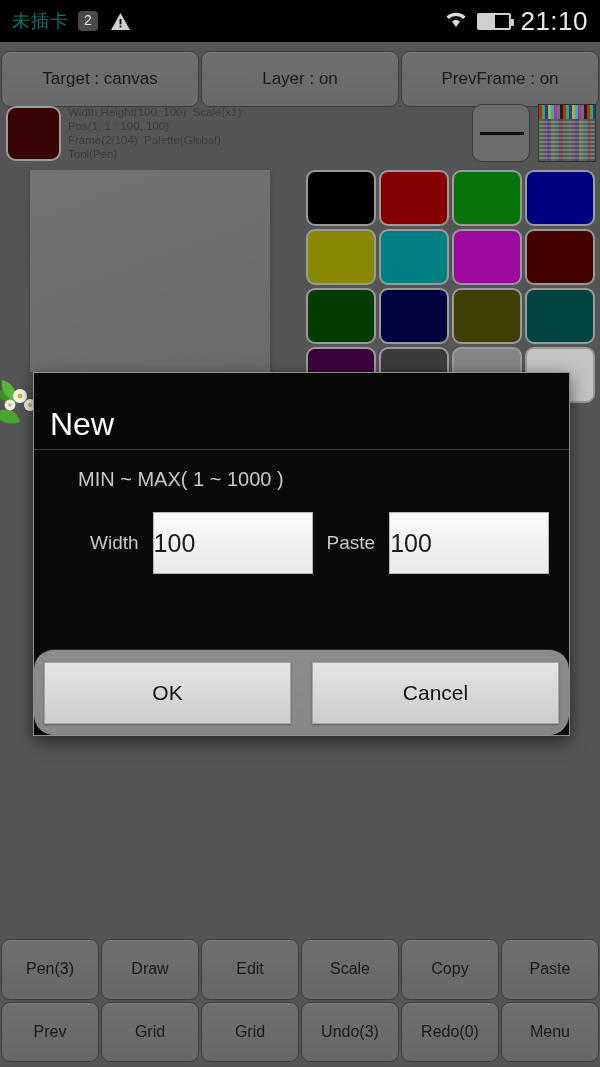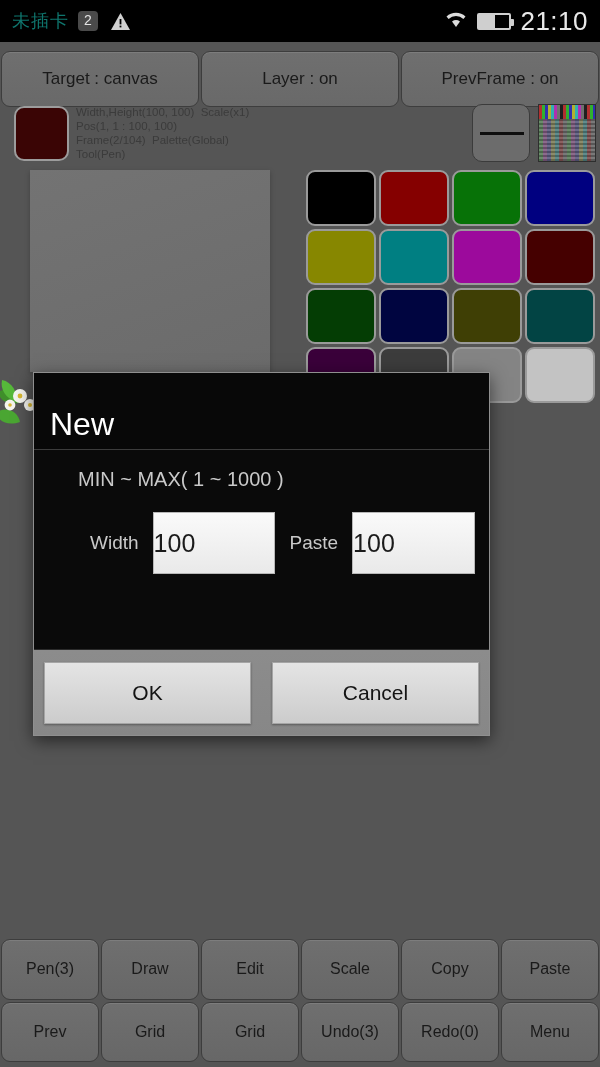--- a/index.html
+++ b/index.html
@@ -45,21 +45,21 @@
   .tbtn{
     flex:1; background:linear-gradient(#6f6f6f,#696969);
     border:1px solid #3d3d3d; border-radius:9px;
     color:#1a1a1a; font-size:17px;
     display:flex; align-items:center; justify-content:center;
     box-shadow:inset 0 1px 0 rgba(255,255,255,.10);
   }
 
   
   #infobar{
-    position:absolute; left:8px; top:100px; width:532px; height:68px;
+    position:absolute; left:0; top:100px; width:532px; height:68px;
   }
   #curcolor{
     position:absolute; left:6px; top:6px; width:55px; height:55px;
     border:2px solid #9c9c9c; border-radius:10px; background:#3a0505;
   }
   #infotext{
     position:absolute; left:68px; top:5px; width:380px;
     color:#3b3b3b; font-size:11.5px; line-height:14px; white-space:pre;
   }
   #linebtn{
@@ -102,21 +102,21 @@
   }
   .swatch{
     width:70px; height:56px; border:2px solid #9a9a9a; border-radius:9px;
   }
 
   
   #flower{ position:absolute; left:-4px; top:372px; width:48px; height:64px; }
 
   
   #dialog{
-    position:absolute; left:33px; top:372px; width:457px; height:364px;
+    position:absolute; left:33px; top:372px; width:537px; height:364px;
     background:#0a0a0a; border:1px solid #8f8f8f;
     box-shadow:0 5px 16px rgba(0,0,0,.55);
     display:flex; flex-direction:column;
   }
   #dlg-headzone{ height:76px; position:relative; background:rgba(8,8,8,.90); }
   #dlg-title{
     position:absolute; left:16px; bottom:6px; color:#ffffff; font-size:32px;
   }
   #dlg-rule{ height:1px; background:#3c3c3c; }
   #dlg-body{ flex:1; position:relative; background:#0a0a0a;margin-left:28px; }
@@ -130,21 +130,21 @@
   .fld-label{ color:#c9c9c9; font-size:19px; padding:0 14px; }
   .fld-input{
     background:linear-gradient(#fafafa,#e9e9e9);
     border:1px solid #b8b8b8; color:#1b1b1b; font-size:25px;
     width:160px; height:62px; text-align:left; line-height:60px;
     font-family:"Liberation Sans", sans-serif;
   }
   #dlg-footer{
     height:86px; background:linear-gradient(#8c8c8c,#878787);
     border-top:1px solid #2b2b2b;
-    display:flex; align-items:center; gap:21px; padding:0 10px;
+    display:flex; align-items:center; gap:21px; padding:0 10px;border-radius:20px;
   }
   .dlgbtn{
     flex:1; height:62px; background:linear-gradient(#e4e4e4,#cccccc);
     border:1px solid #a5a5a5; color:#141414; font-size:21px;
     display:flex; align-items:center; justify-content:center;
     box-shadow:0 1px 2px rgba(0,0,0,.35);
   }
 
   
   #bottombar{

